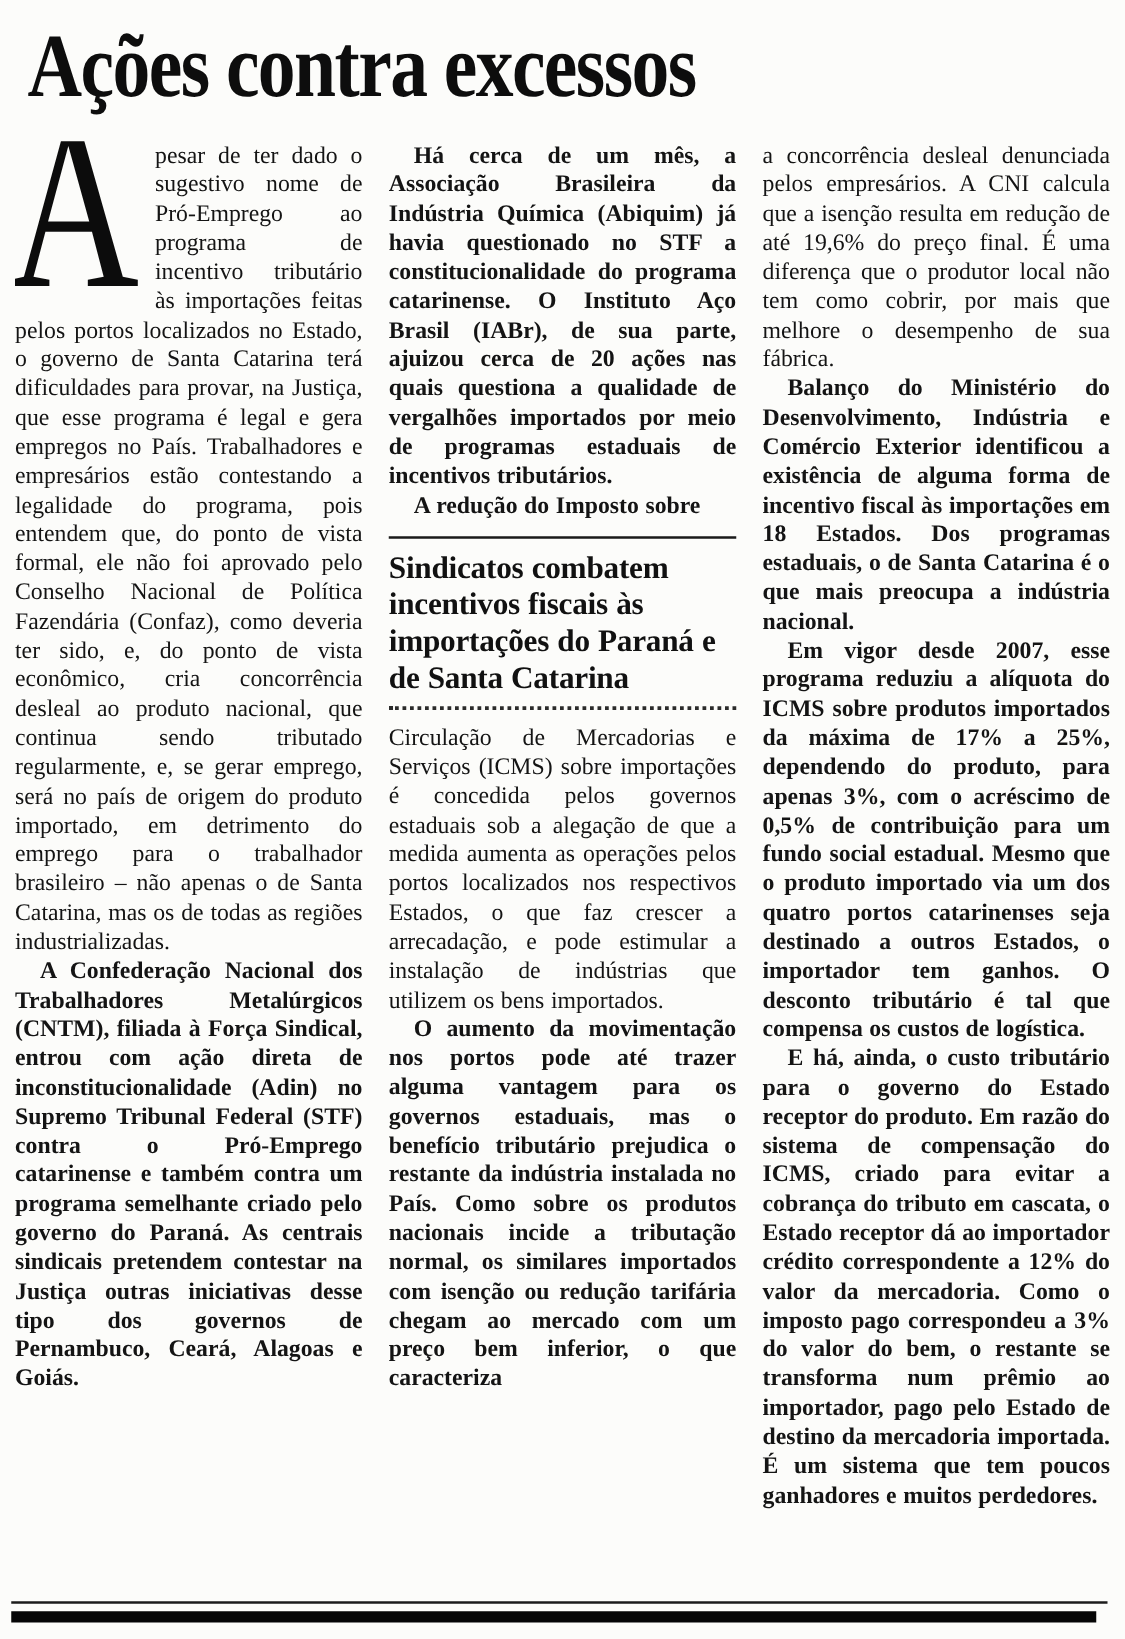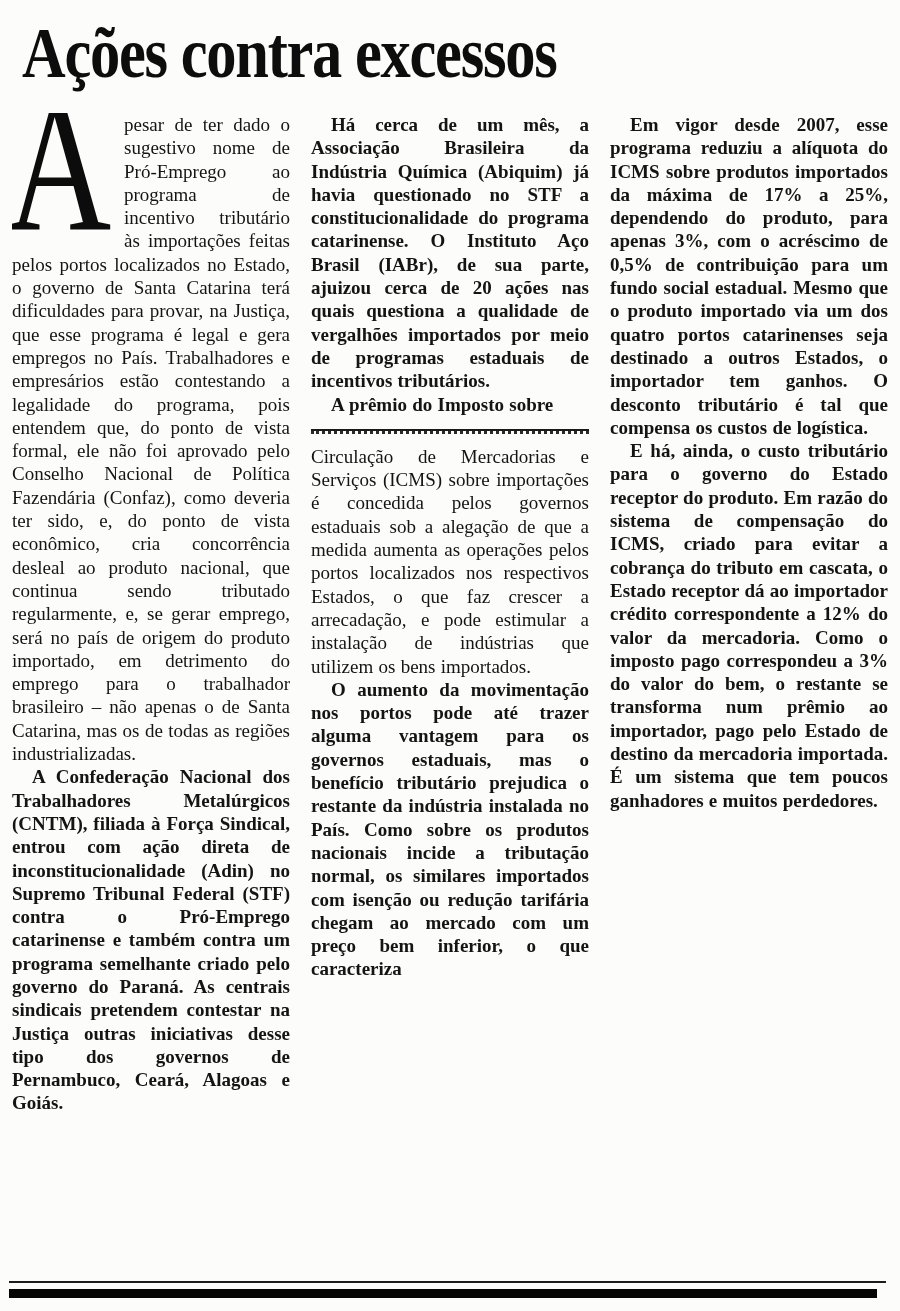--- a/index.html
+++ b/index.html
@@ -130,30 +130,33 @@
 
     <div class="col">
       <p><span class="dropcap">
             <span class="dc-glyph">A</span>
           </span><span>pesar de ter dado o sugestivo nome de Pró-Emprego ao programa de incentivo tributário às importações feitas pelos portos localizados no Estado, o governo de Santa Catarina terá dificuldades para provar, na Justiça, que esse programa é legal e gera empregos no País. Trabalhadores e empresários estão contestando a legalidade do programa, pois entendem que, do ponto de vista formal, ele não foi aprovado pelo Conselho Nacional de Política Fazendária (Confaz), como deveria ter sido, e, do ponto de vista econômico, cria concorrência desleal ao produto nacional, que continua sendo tributado regularmente, e, se gerar emprego, será no país de origem do produto importado, em detrimento do emprego para o trabalhador brasileiro – não apenas o de Santa Catarina, mas os de todas as regiões industrializadas.</span></p>
       <p class="ind">A Confederação Nacional dos Trabalhadores Metalúrgicos (CNTM), filiada à Força Sindical, entrou com ação direta de inconstitucionalidade (Adin) no Supremo Tribunal Federal (STF) contra o Pró-Emprego catarinense e também contra um programa semelhante criado pelo governo do Paraná. As centrais sindicais pretendem contestar na Justiça outras iniciativas desse tipo dos governos de Pernambuco, Ceará, Alagoas e Goiás.</p>
     </div>
 
     <div class="col">
       <p class="ind">Há cerca de um mês, a Associação Brasileira da Indústria Química (Abiquim) já havia questionado no STF a constitucionalidade do programa catarinense. O Instituto Aço Brasil (IABr), de sua parte, ajuizou cerca de 20 ações nas quais questiona a qualidade de vergalhões importados por meio de programas estaduais de incentivos tributários.</p>
-      <p class="ind">A prêmio do Imposto sobre</p>
+      <p class="ind">A redução do Imposto sobre</p>
 
       <hr class="sub-rule">
+      <h2 class="subhead">Sindicatos combatem incentivos fiscais às importações do Paraná e de Santa Catarina</h2>
       <hr class="dot-rule">
 
       <p>Circulação de Mercadorias e Serviços (ICMS) sobre importações é concedida pelos governos estaduais sob a alegação de que a medida aumenta as operações pelos portos localizados nos respectivos Estados, o que faz crescer a arrecadação, e pode estimular a instalação de indústrias que utilizem os bens importados.</p>
       <p class="ind">O aumento da movimentação nos portos pode até trazer alguma vantagem para os governos estaduais, mas o benefício tributário prejudica o restante da indústria instalada no País. Como sobre os produtos nacionais incide a tributação normal, os similares importados com isenção ou redução tarifária chegam ao mercado com um preço bem inferior, o que caracteriza</p>
     </div>
 
     <div class="col">
+      <p>a concorrência desleal denunciada pelos empresários. A CNI calcula que a isenção resulta em redução de até 19,6% do preço final. É uma diferença que o produtor local não tem como cobrir, por mais que melhore o desempenho de sua fábrica.</p>
+      <p class="ind">Balanço do Ministério do Desenvolvimento, Indústria e Comércio Exterior identificou a existência de alguma forma de incentivo fiscal às importações em 18 Estados. Dos programas estaduais, o de Santa Catarina é o que mais preocupa a indústria nacional.</p>
       <p class="ind">Em vigor desde 2007, esse programa reduziu a alíquota do ICMS sobre produtos importados da máxima de 17% a 25%, dependendo do produto, para apenas 3%, com o acréscimo de 0,5% de contribuição para um fundo social estadual. Mesmo que o produto importado via um dos quatro portos catarinenses seja destinado a outros Estados, o importador tem ganhos. O desconto tributário é tal que compensa os custos de logística.</p>
       <p class="ind">E há, ainda, o custo tributário para o governo do Estado receptor do produto. Em razão do sistema de compensação do ICMS, criado para evitar a cobrança do tributo em cascata, o Estado receptor dá ao importador crédito correspondente a 12% do valor da mercadoria. Como o imposto pago correspondeu a 3% do valor do bem, o restante se transforma num prêmio ao importador, pago pelo Estado de destino da mercadoria importada. É um sistema que tem poucos ganhadores e muitos perdedores.</p>
     </div>
 
   </div>
 
   <div class="rule-thin"></div>
   <div class="rule-thick"></div>
 
 </div>

